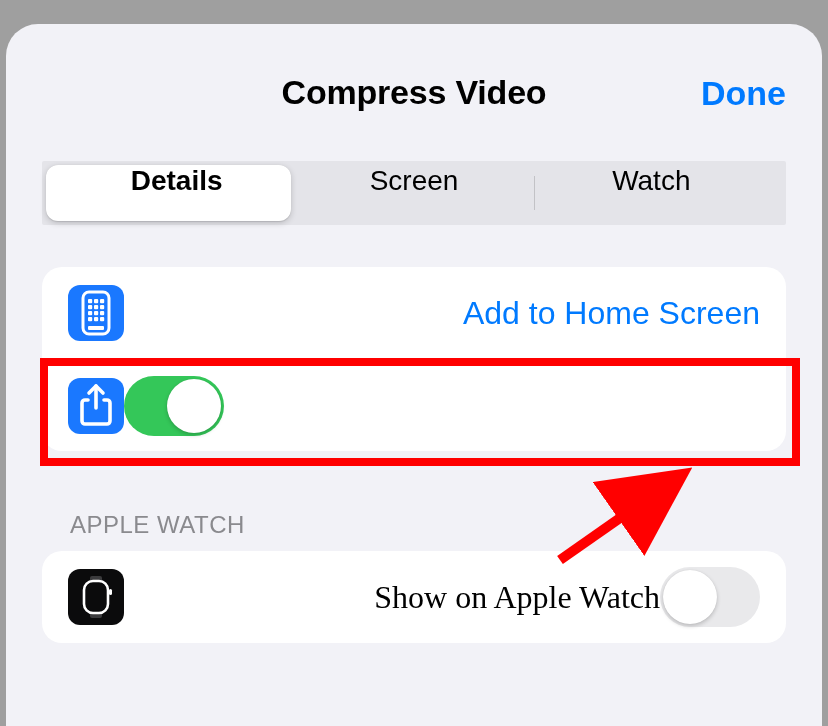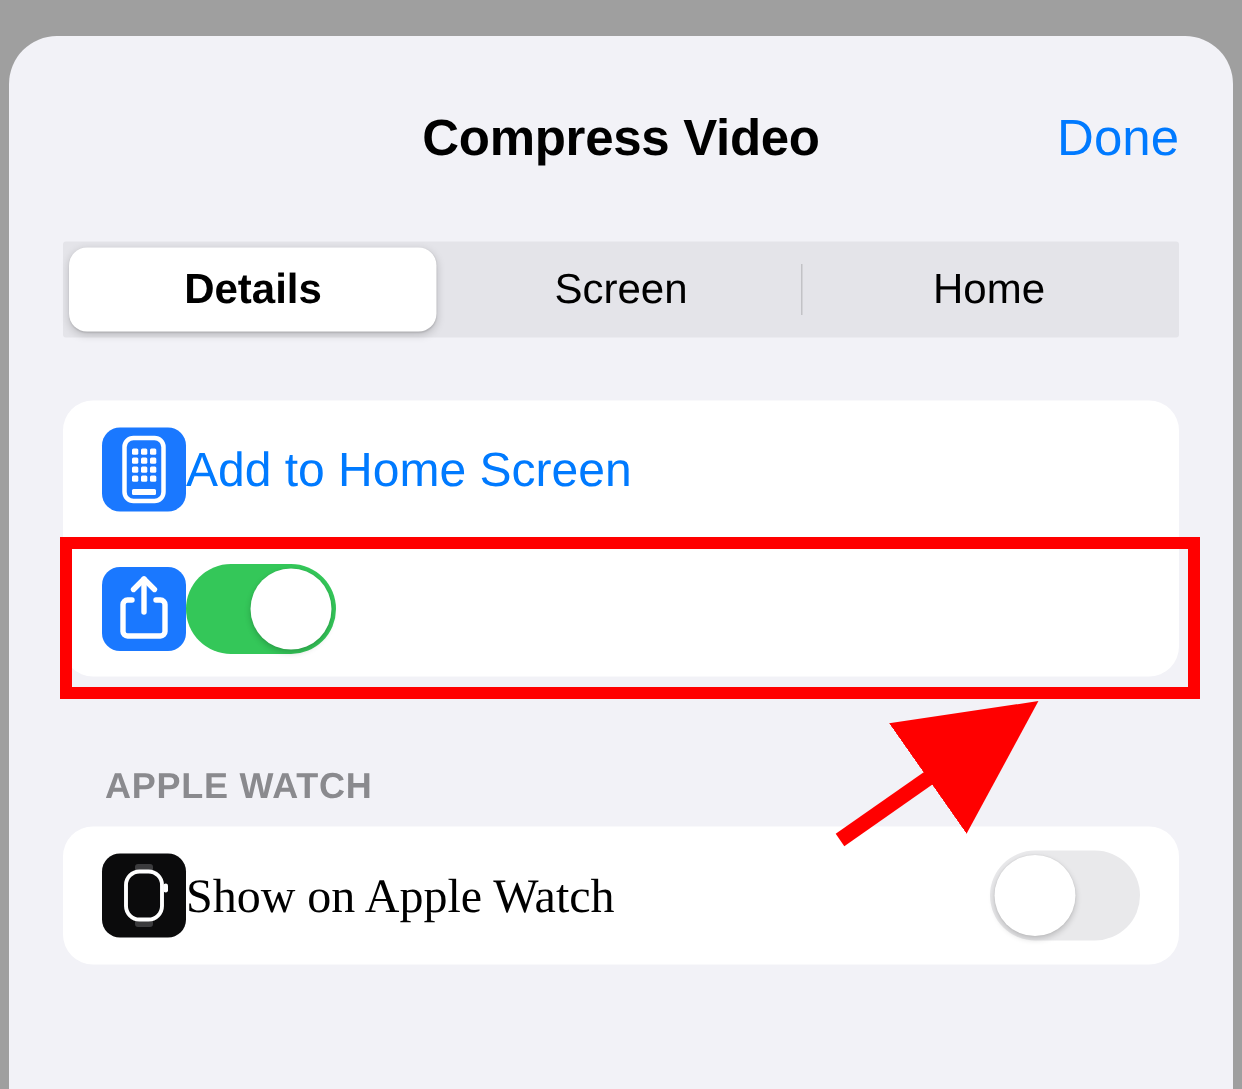--- a/index.html
+++ b/index.html
@@ -27,36 +27,36 @@
       font-weight: 600;
       color: #000;
       letter-spacing: -0.2px;
     }
     .done-btn {
       position: absolute;
       right: 36px;
       top: 50%;
       transform: translateY(-50%);
       font-size: 34px;
-      font-weight: 400;
+      font-weight: 700;
       color: #007aff;
       background: none;
       border: none;
       cursor: pointer;
     }
     .content { padding: 0 36px; }
 
     
     .segmented {
       display: flex;
       align-items: flex-end;
       background: #e4e4e9;
       border-radius: 2px;
       height: 64px;
-      padding: 4px;
+      padding: 16px;
       position: relative;
     }
     .seg-item {
       flex: 1;
       text-align: center;
       font-size: 28px;
       color: #000;
       font-weight: 400;
       z-index: 1;
       position: relative;
@@ -103,21 +103,23 @@
       display: flex;
       align-items: center;
       justify-content: center;
       flex-shrink: 0;
     }
     .icon-badge.blue { background: #1a78ff; }
     .icon-badge.black { background: #0b0b0c; }
     .row-label {
       font-size: 32px;
       color: #000;
+      margin-left: 28px;
       flex-grow: 1;
+      text-align: right;
     }
     .row-label.link { color: #007aff; }
 
     
     .toggle {
       width: 100px; height: 60px;
       border-radius: 60px;
       position: relative;
       flex-shrink: 0;
       cursor: pointer;
@@ -134,21 +136,20 @@
     }
     .toggle.on .knob { right: 3px; }
     .toggle.off .knob { left: 3px; }
 
     .section-header {
       font-size: 24px;
       color: #8a8a8e;
       letter-spacing: 0.5px;
       text-transform: uppercase;
       margin: 60px 0 12px 28px;
-      font-weight: bold;
     }
 
     
     .highlight-box {
       position: absolute;
       border: 8px solid #ff0000;
       pointer-events: none;
     }
     .arrow {
       position: absolute;
@@ -165,21 +166,21 @@
     <button class="done-btn">Done</button>
   </div>
 
   <div class="content">
 
     <div class="segmented">
       <div class="seg-pill"></div>
       <div class="seg-item selected">Details</div>
       <div class="seg-item">Screen</div>
       <div class="seg-divider" style="left:66.1%;"></div>
-      <div class="seg-item">Home</div>
+      <div class="seg-item">Watch</div>
     </div>
 
     <div class="list">
 
       <div class="row">
         <div class="icon-badge blue">
           <svg width="32" height="46" viewBox="0 0 32 46">
             <rect x="3" y="2" width="26" height="42" rx="6" ry="6" fill="none" stroke="#fff" stroke-width="3"></rect>
             <rect x="8" y="9" width="4.2" height="4.2" rx="1" fill="#fff"></rect>
             <rect x="14" y="9" width="4.2" height="4.2" rx="1" fill="#fff"></rect>

